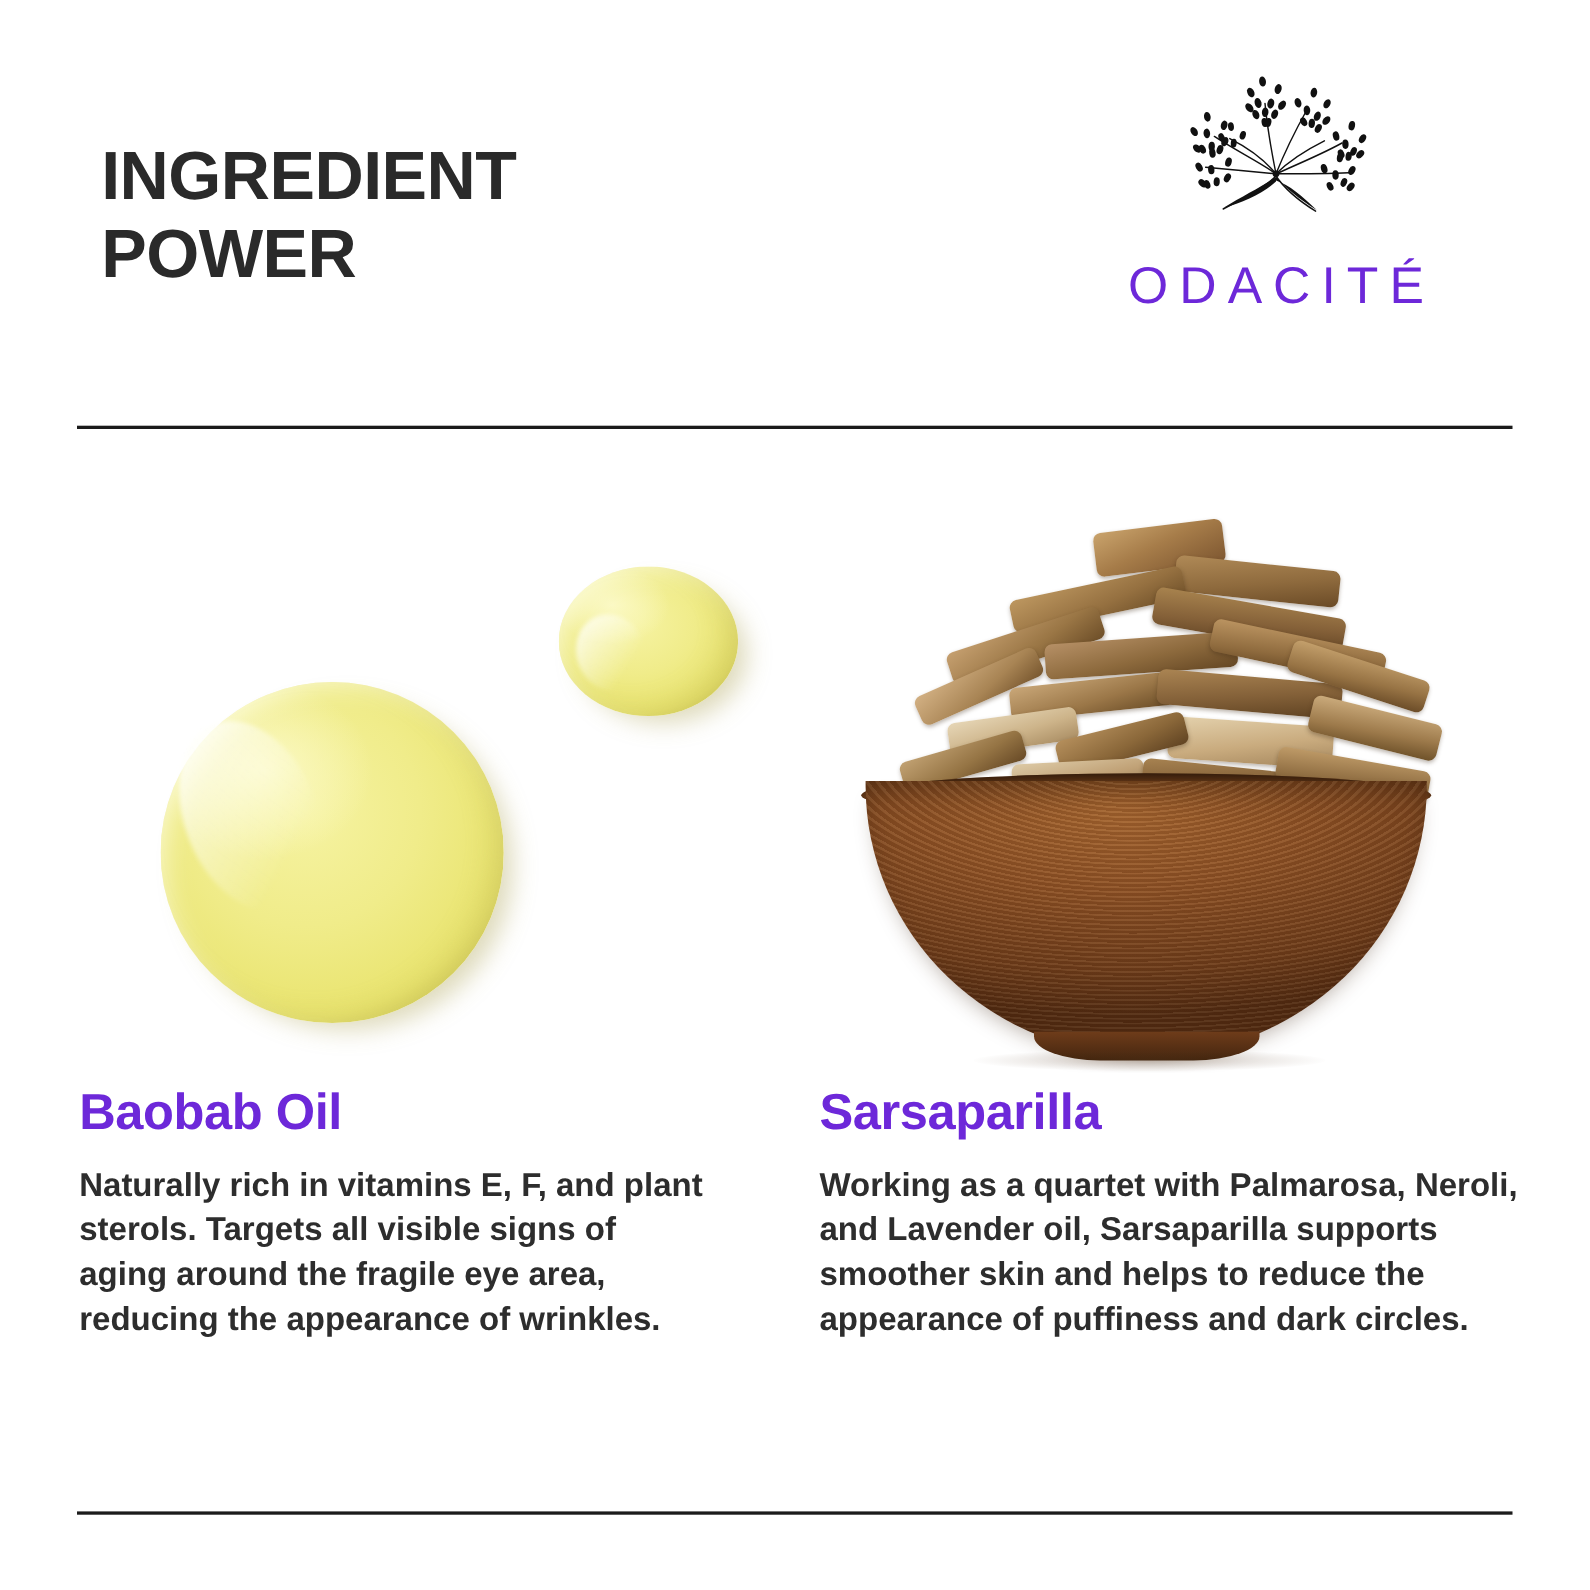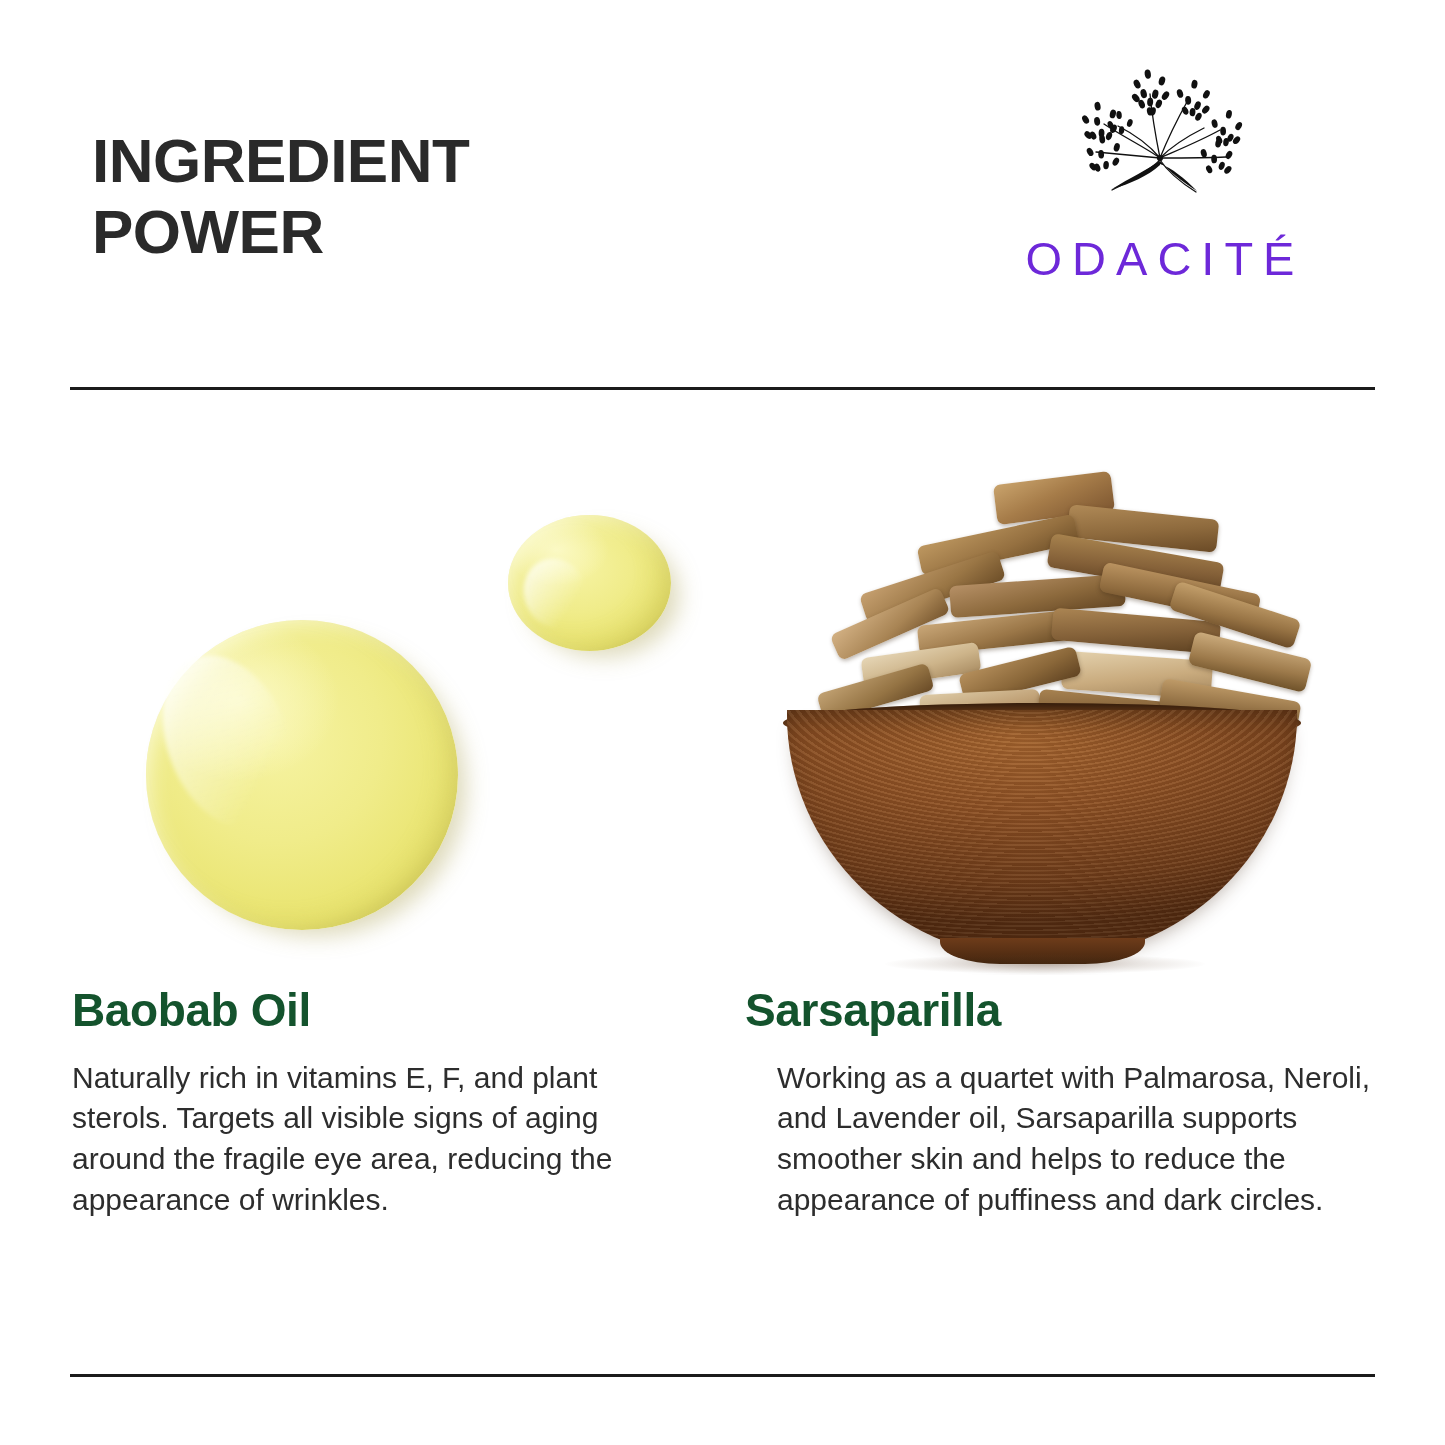--- a/index.html
+++ b/index.html
@@ -231,33 +231,33 @@
     height: 20px;
     border-radius: 50%;
     background: radial-gradient(ellipse at center, rgba(90,60,35,0.30) 0%, rgba(255,255,255,0) 72%);
   }
 
   
   .ingredient-name {
     margin-top: 10px;
     font-size: 46px;
     font-weight: bold;
-    color: #14532d;
+    color: #6d28d9;
     letter-spacing: -0.4px;
     line-height: 1.1;
   }
   .ingredient-desc {
     margin-top: 22px;
     font-size: 30px;
     line-height: 1.36;
     color: #2d2d2d;
-    font-weight: 400;
+    font-weight: 700;
   }
   .col-left .ingredient-desc  { width: 575px; }
-  .col-right .ingredient-desc { width: 640px; margin-left: 32px; }
+  .col-right .ingredient-desc { width: 640px; }
 </style>
 </head>
 <body>
 
 <div class="page">
 
   <div class="header">
 
     <div class="page-title">INGREDIENT
 POWER</div>

